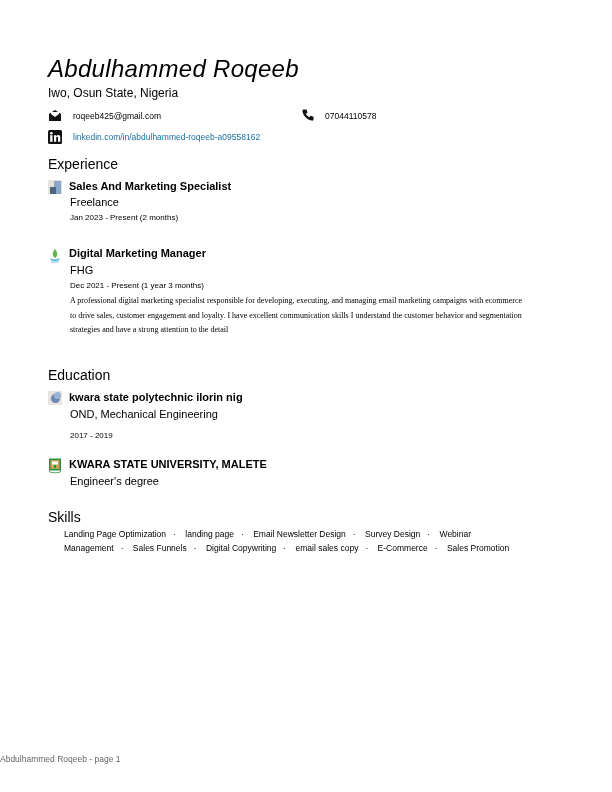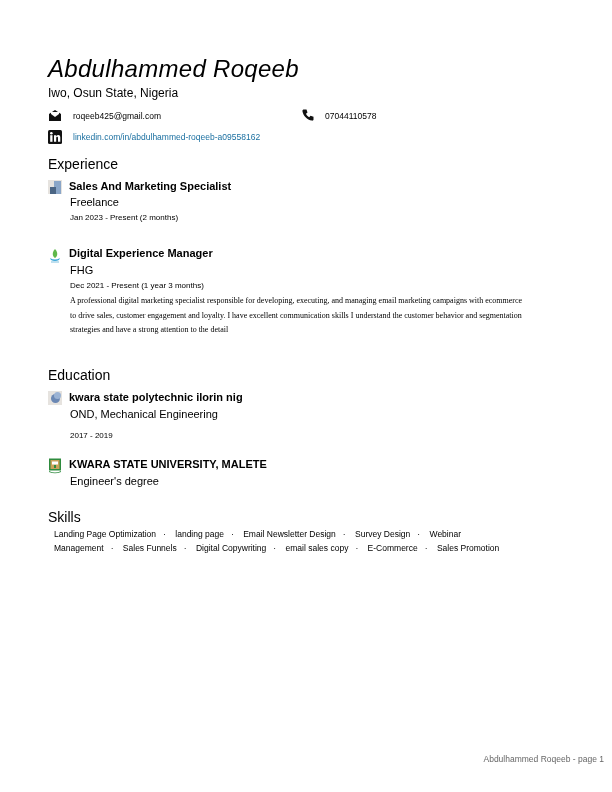--- a/index.html
+++ b/index.html
@@ -8,23 +8,23 @@
   .name { left:48px; top:54px; font-size:24px; line-height:30px; letter-spacing:0.3px;font-style:italic; }
   .loc { left:48px; top:86px; font-size:12px; }
   .contact-text { font-size:8.5px; }
   .link { color:#1a6fa0; }
   .section { left:48px; font-size:14px; font-weight:normal; }
   .logo { width:14px; height:14px; left:48px; }
   .title { left:69px; font-size:11px; font-weight:bold; }
   .org { left:70px; font-size:11px; }
   .date { left:70px; font-size:8px; }
   .desc { left:70px; top:294px; width:460px; font-size:8px; line-height:14.5px;font-family:Liberation Serif, serif; }
-  .skills { left:54px; top:527px; width:475px; font-size:8.5px; line-height:14px; }
+  .skills { left:64px; top:527px; width:475px; font-size:8.5px; line-height:14px; }
   .skills .sep { margin:0 7px; }
-  .footer { left:0; width:604px; top:754px; text-align:right; font-size:8.5px; color:#666; }
+  .footer { left:0; width:604px; top:754px; text-align:left; font-size:8.5px; color:#666; }
 </style>
 </head>
 <body>
 
 <div class="abs name">Abdulhammed Roqeeb</div>
 <div class="abs loc">Iwo, Osun State, Nigeria</div>
 
 <svg class="abs" style="left:48px;top:109px" width="14" height="13" viewBox="0 0 14 13">
   <path d="M1 5 L7 1 L13 5 L13 12 L1 12 Z" fill="#111"></path>
   <path d="M3 5 L7 8 L11 5 L11 3 L3 3 Z" fill="#fff"></path>
@@ -52,21 +52,21 @@
 </div>
 <div class="abs title" style="top:180px">Sales And Marketing Specialist</div>
 <div class="abs org" style="top:196px">Freelance</div>
 <div class="abs date" style="top:213px">Jan 2023 - Present (2 months)</div>
 
 <svg class="abs" style="left:48px;top:248px" width="14" height="15" viewBox="0 0 14 15">
   <path d="M7 1 C4 4 4 8 7 10 C10 8 10 4 7 1 Z" fill="#5fb84a"></path>
   <path d="M2 10 Q7 13 12 10 L11 12 Q7 14 3 12 Z" fill="#3aa6d8"></path>
   <rect x="3" y="13.5" width="8" height="1" fill="#7ec0e0"></rect>
 </svg>
-<div class="abs title" style="top:247px">Digital Experience Manager</div>
+<div class="abs title" style="top:247px">Digital Marketing Manager</div>
 <div class="abs org" style="top:264px">FHG</div>
 <div class="abs date" style="top:281px">Dec 2021 - Present (1 year 3 months)</div>
 <div class="abs desc">A professional digital marketing specialist responsible for developing, executing, and managing email marketing campaigns with ecommerce to drive sales, customer engagement and loyalty. I have excellent communication skills I understand the customer behavior and segmentation strategies and have a strong attention to the detail</div>
 
 <div class="abs section" style="top:367px">Education</div>
 
 <div class="abs logo" style="top:391px;background:#e6e3df">
   <div style="position:absolute;left:3px;top:3px;width:9px;height:9px;border-radius:50%;background:#6b88b4"></div>
   <div style="position:absolute;left:6px;top:1px;width:7px;height:7px;border-radius:50%;background:#9bb3d4"></div>
 </div>

